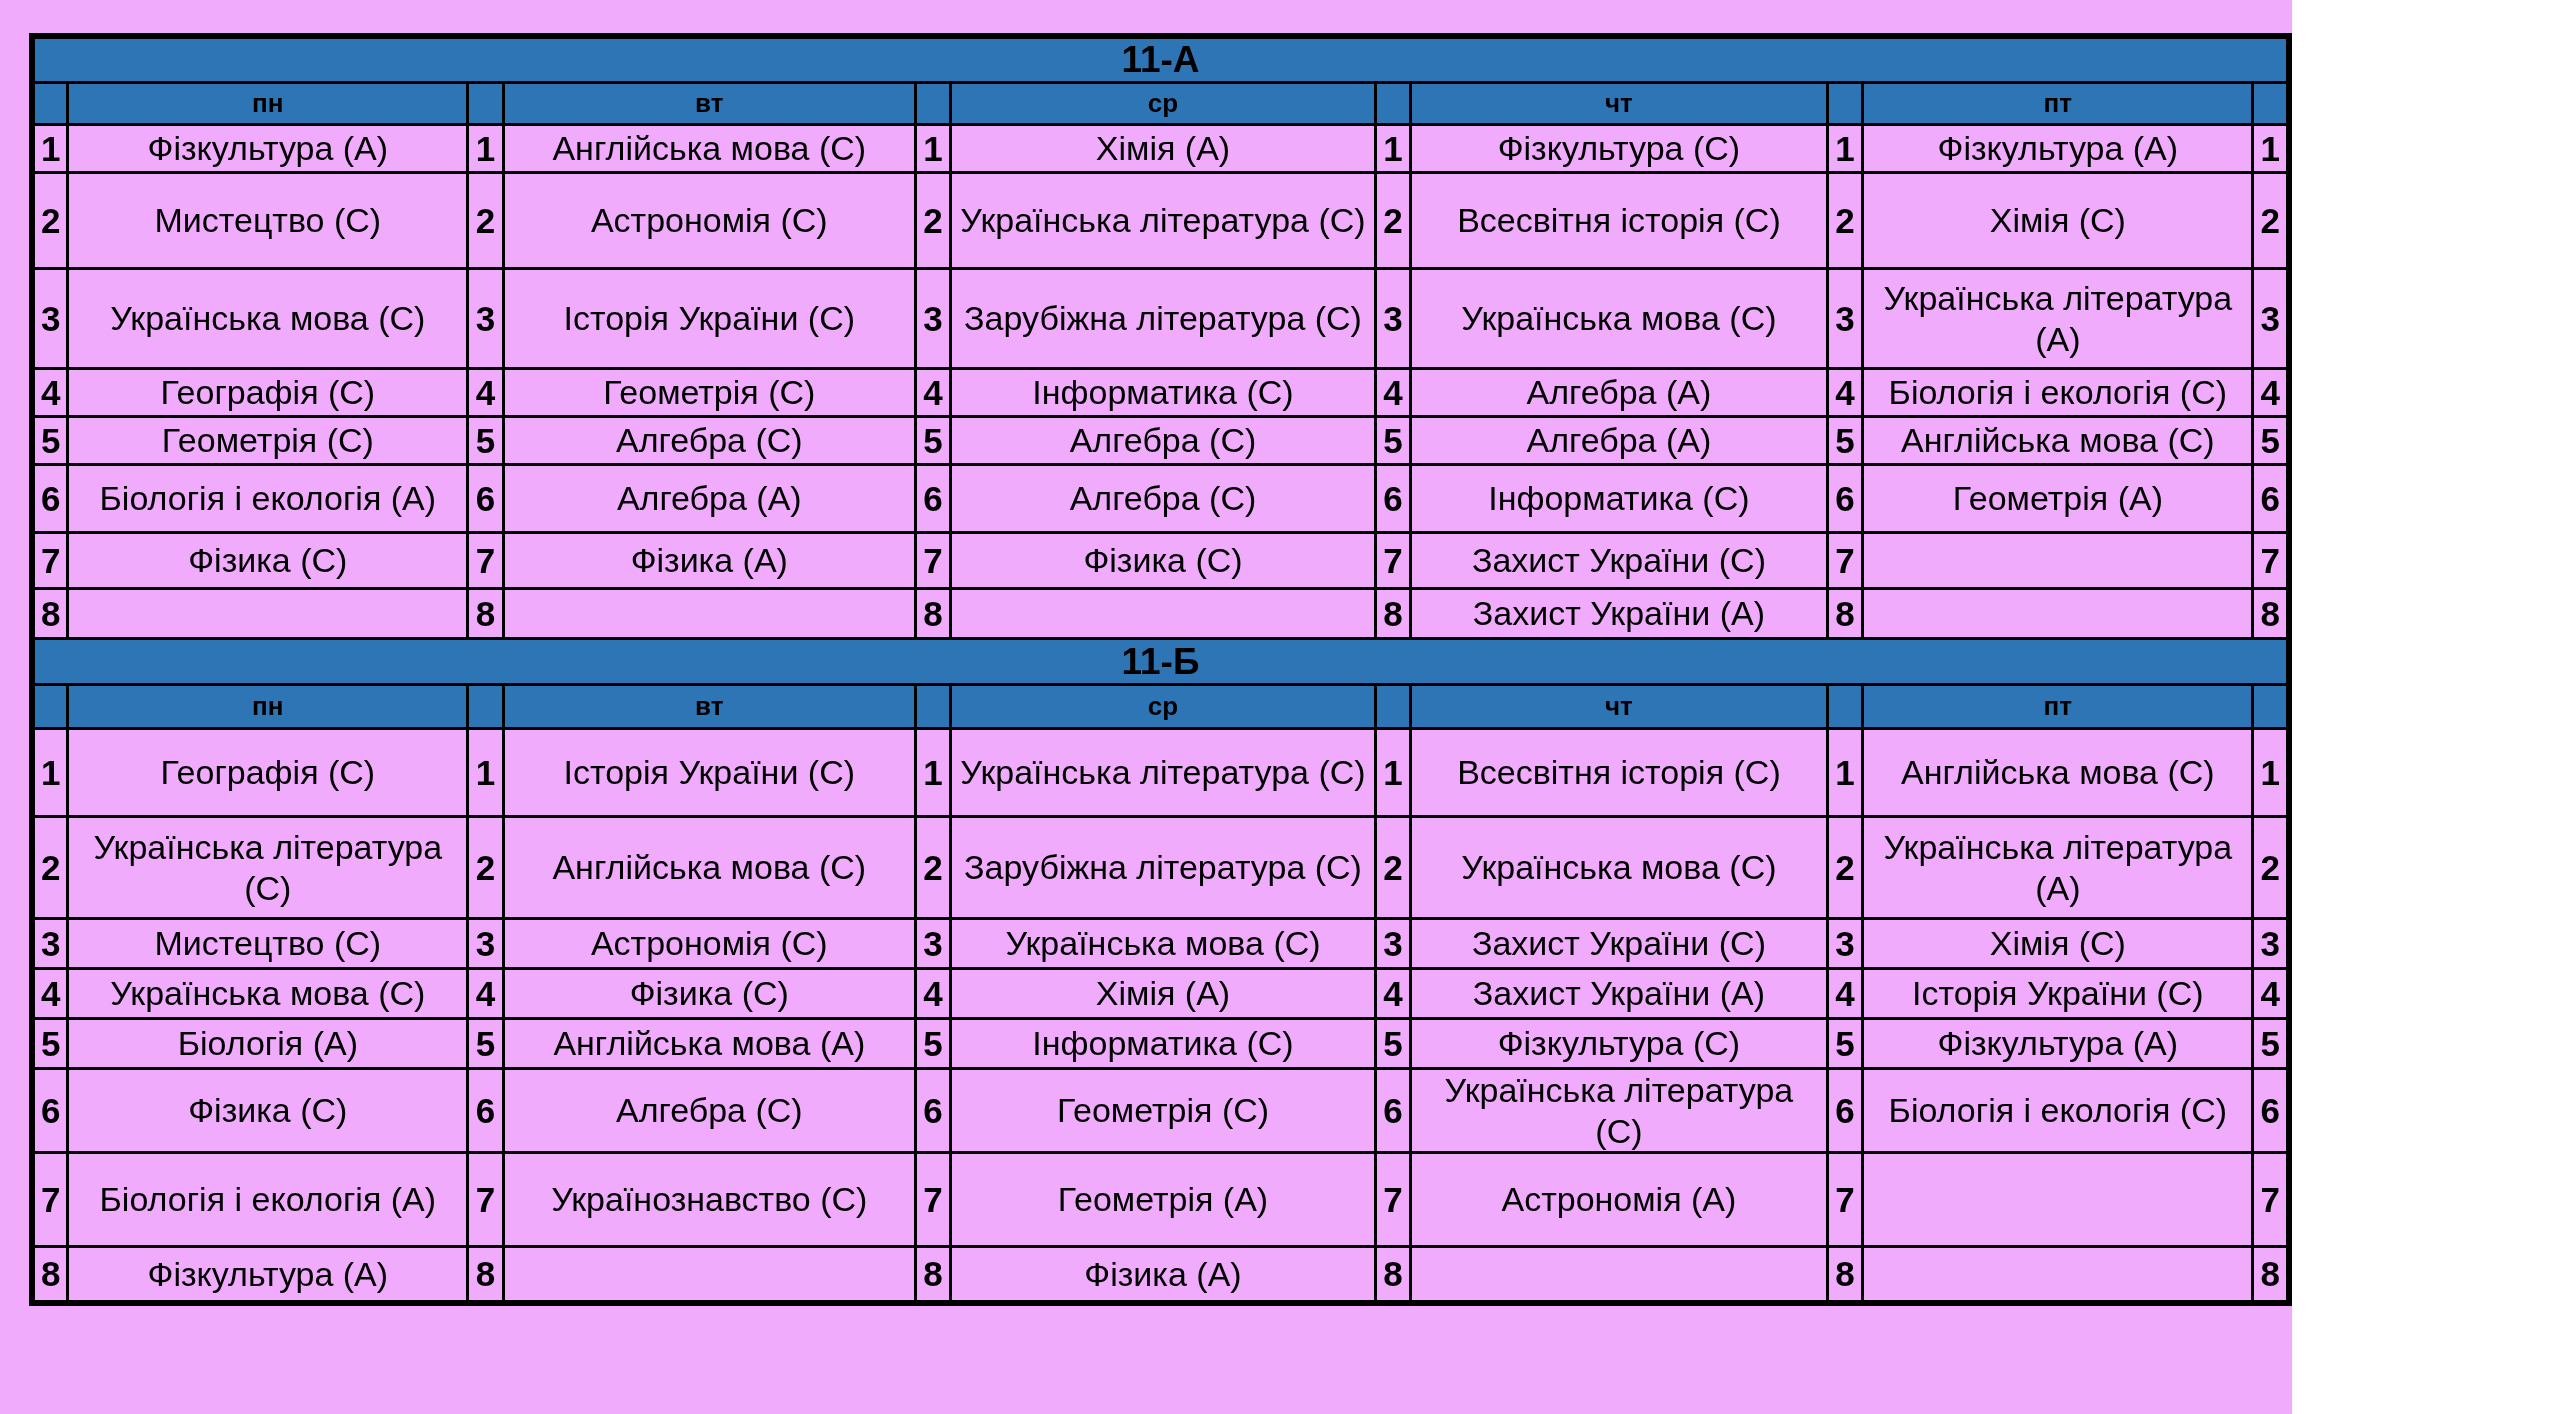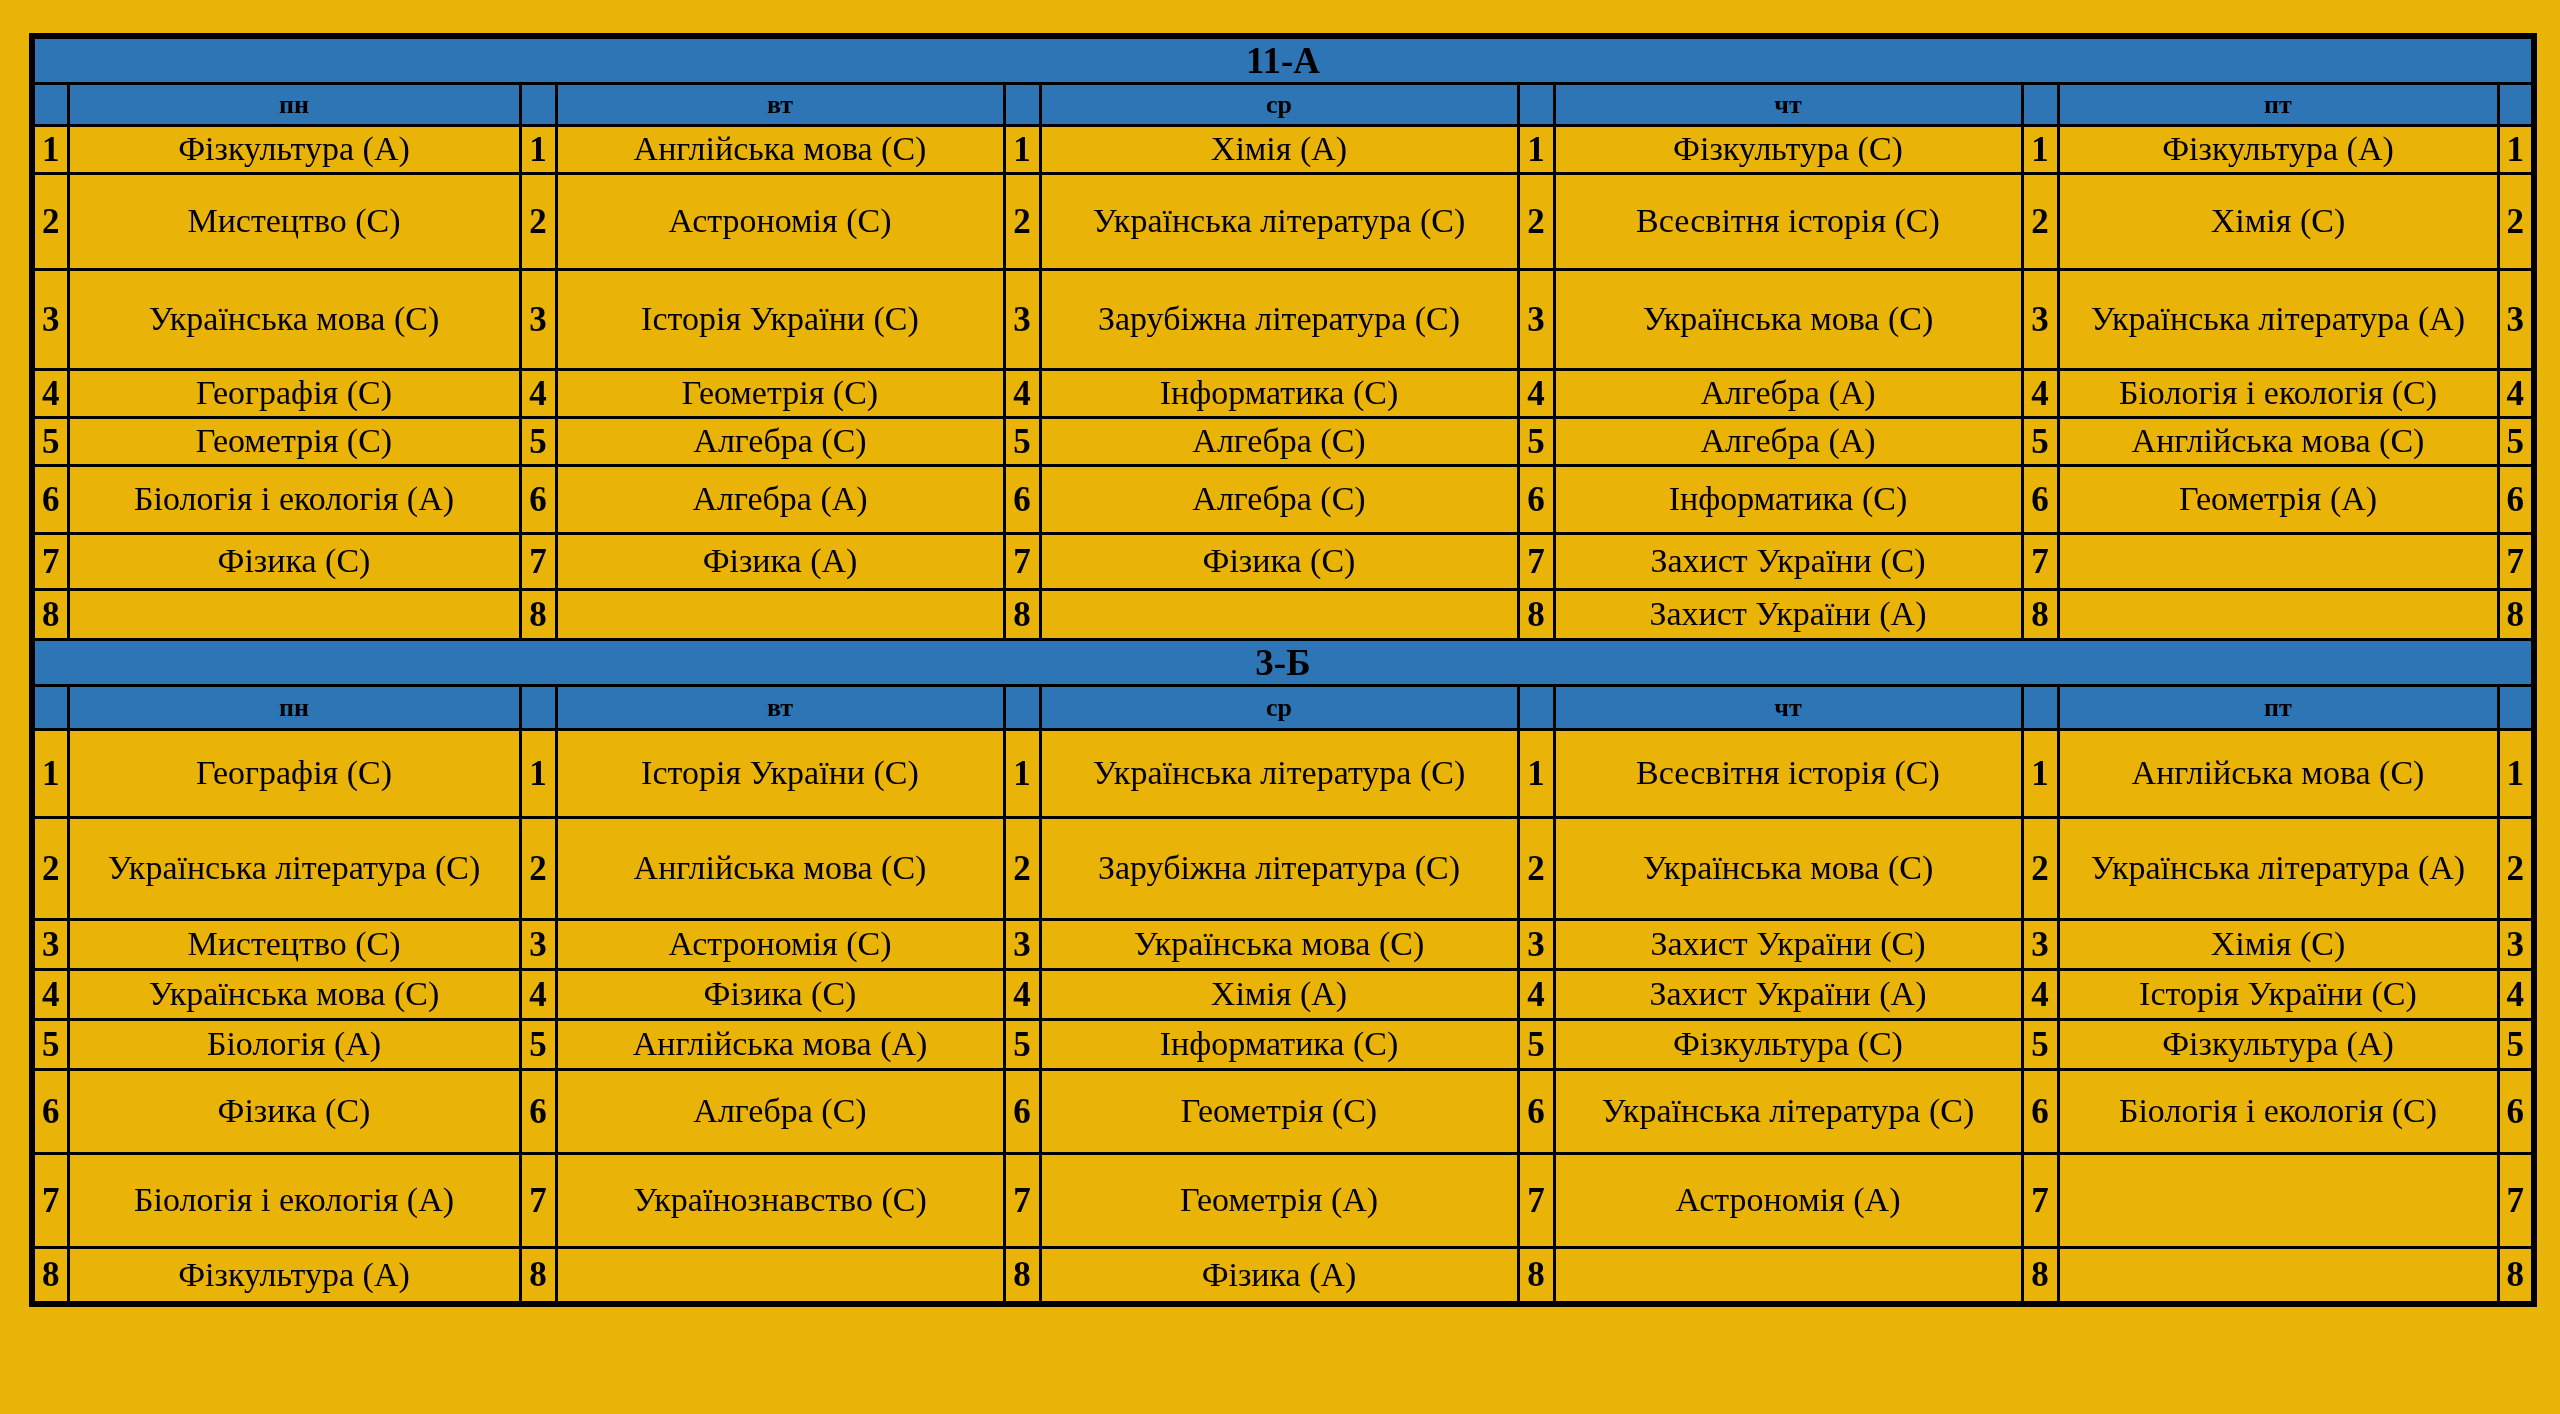--- a/index.html
+++ b/index.html
@@ -1,21 +1,21 @@
 <!DOCTYPE html>
 <html style="--hdr: #2E75B6; --hdrtxt: #101830;"><head>
 <meta charset="utf-8">
 <style>
   html, body { margin: 0; padding: 0; background: #ffffff; }
   .page {
     position: relative;
-    width: 2560px;
+    width: 2292px;
     height: 1414px;
-    background: #eab308;
-    font-family: Liberation Serif, serif;
+    background: #f0abfc;
+    font-family: Liberation Sans, sans-serif;
     overflow: hidden;
   }
   table.tt {
     position: absolute;
     left: 29px;
     top: 33px;
     border-collapse: collapse;
     table-layout: fixed;
     border: 6px solid #000;
   }
@@ -183,21 +183,21 @@
           <td class="subj-cell"></td>
           <td class="num-cell">8</td>
           <td class="subj-cell"></td>
           <td class="num-cell">8</td>
           <td class="subj-cell">Захист України (А)</td>
           <td class="num-cell">8</td>
           <td class="subj-cell"></td>
           <td class="num-cell">8</td>
         </tr>
         <tr style="height: 46px;">
-          <td class="title-cell" colspan="11">3-Б</td>
+          <td class="title-cell" colspan="11">11-Б</td>
         </tr>
         <tr style="height: 44px;">
           <td class="spacer-cell"></td>
           <td class="day-cell">пн</td>
           <td class="spacer-cell"></td>
           <td class="day-cell">вт</td>
           <td class="spacer-cell"></td>
           <td class="day-cell">ср</td>
           <td class="spacer-cell"></td>
           <td class="day-cell">чт</td>

